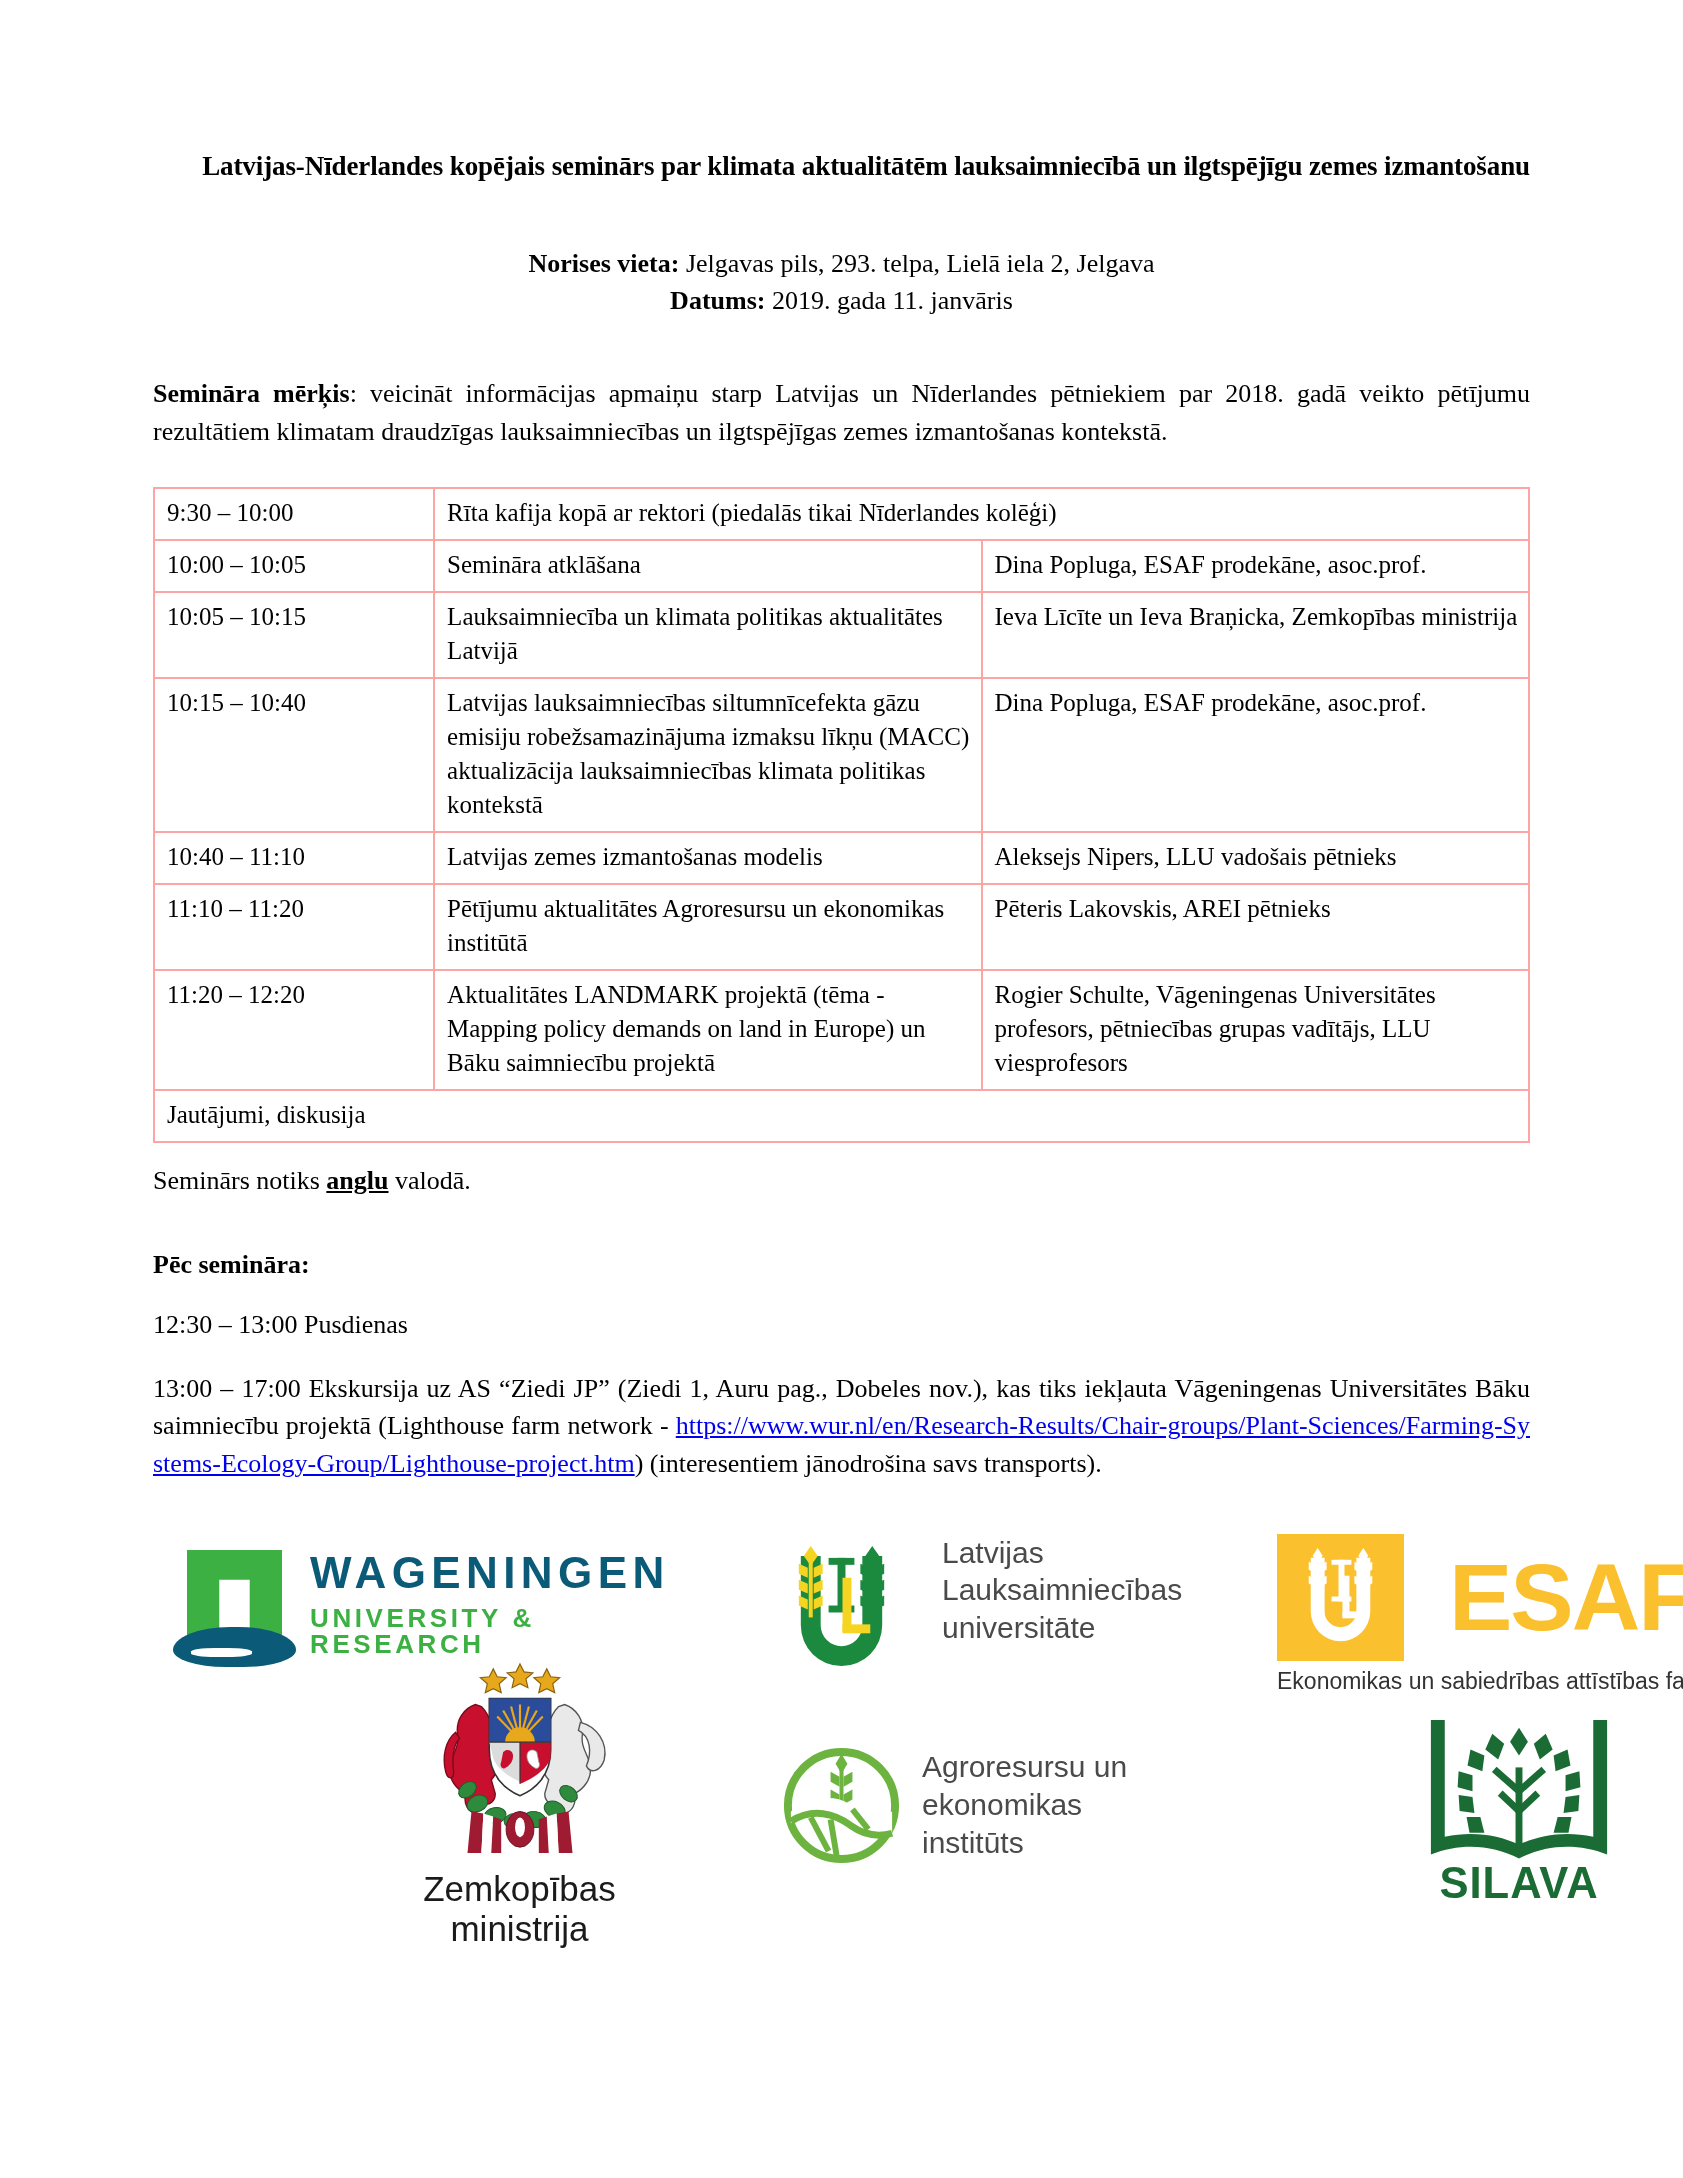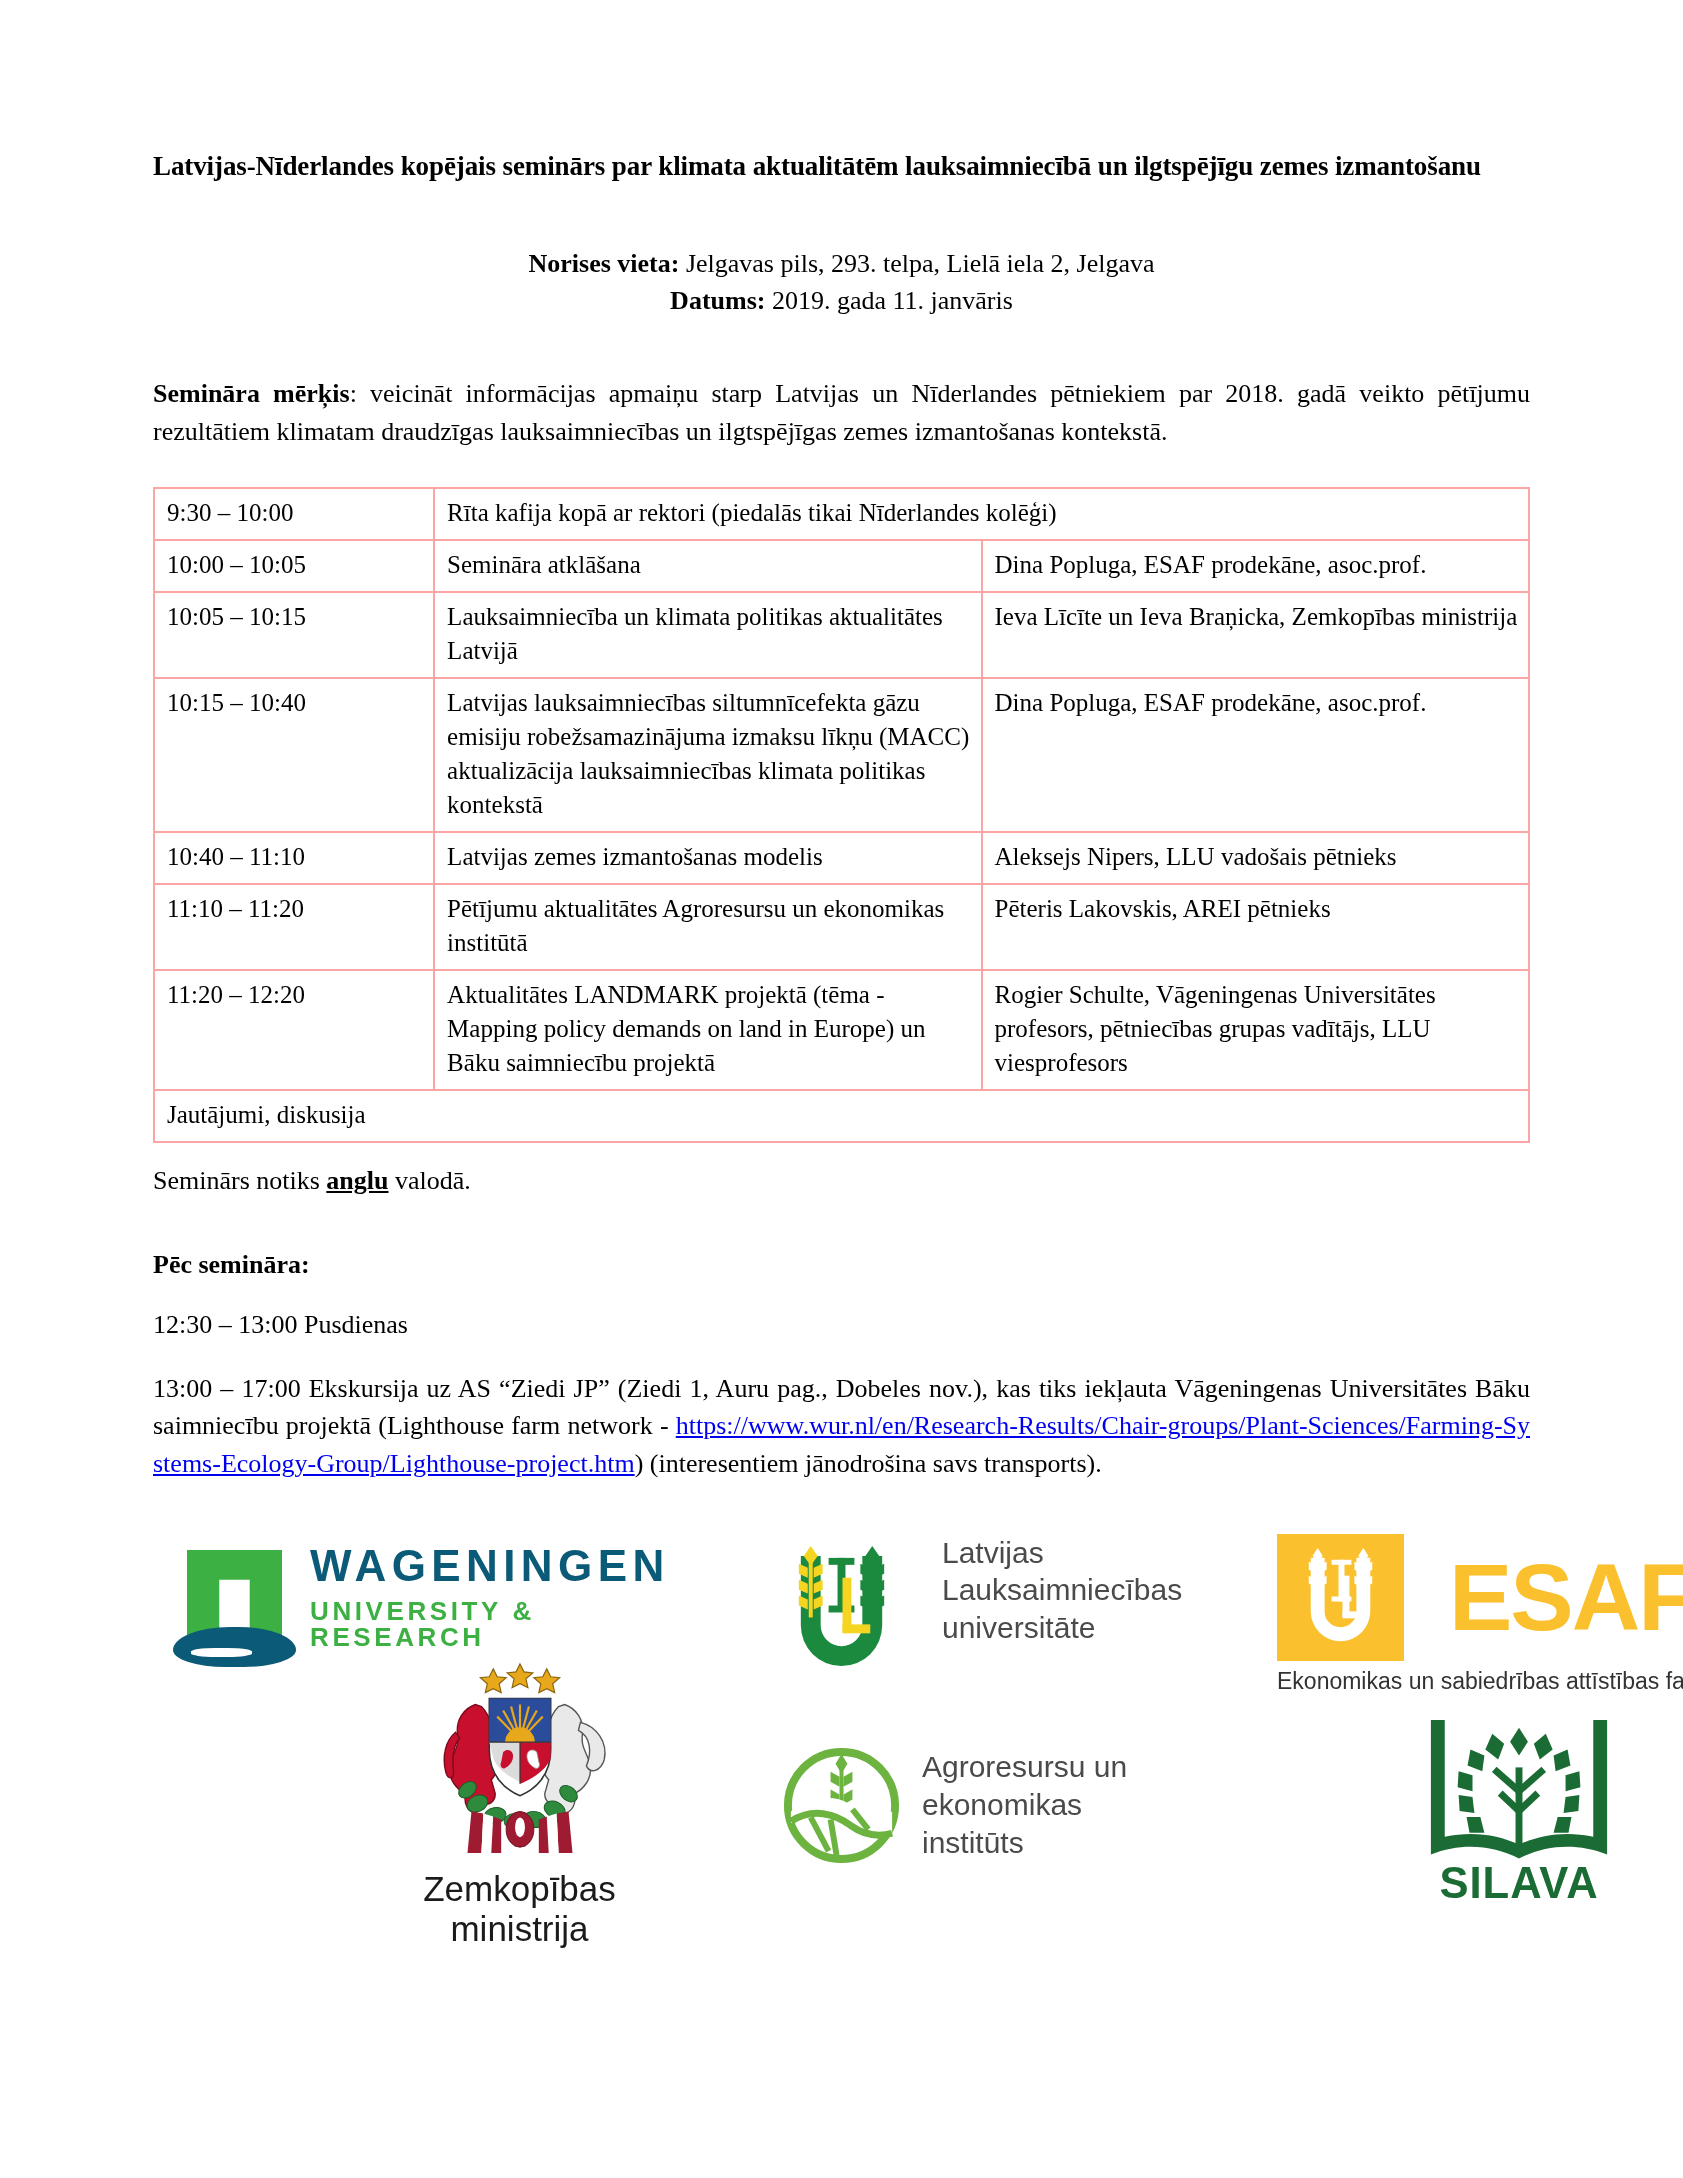--- a/index.html
+++ b/index.html
@@ -20,21 +20,21 @@
     width: 1683px;
     height: 2178px;
     box-sizing: border-box;
     padding: 0 153px;
   }
 
   
   .doc-title {
     font-size: 27px;
     font-weight: bold;
-    text-align: left;
+    text-align: right;
     line-height: 1.42;
     margin: 0;
     padding-top: 147px;
     letter-spacing: -0.1px;
   }
 
   
   .venue-block {
     text-align: center;
     font-size: 26px;
@@ -106,21 +106,21 @@
     position: relative;
     margin-top: 51px;
     height: 426px;
   }
   .logo {
     position: absolute;
   }
 
   
   #wur { left: 20px; top: 10px; width: 540px; }
-  .wur-row { display: flex; }
+  .wur-row { display: flex; align-items: flex-end; }
   .wur-mark { position: relative; width: 123px; height: 127px; flex: 0 0 123px; }
   .wur-arch {
     position: absolute; left: 14px; top: 6px;
     width: 95px; height: 91px;
     background: #3CB043;
     clip-path: polygon(0 0,100% 0,100% 100%,66% 100%,66% 33%,34% 33%,34% 100%,0 100%);
   }
   .wur-brush {
     position: absolute; left: 0; top: 83px;
     width: 123px; height: 40px;

